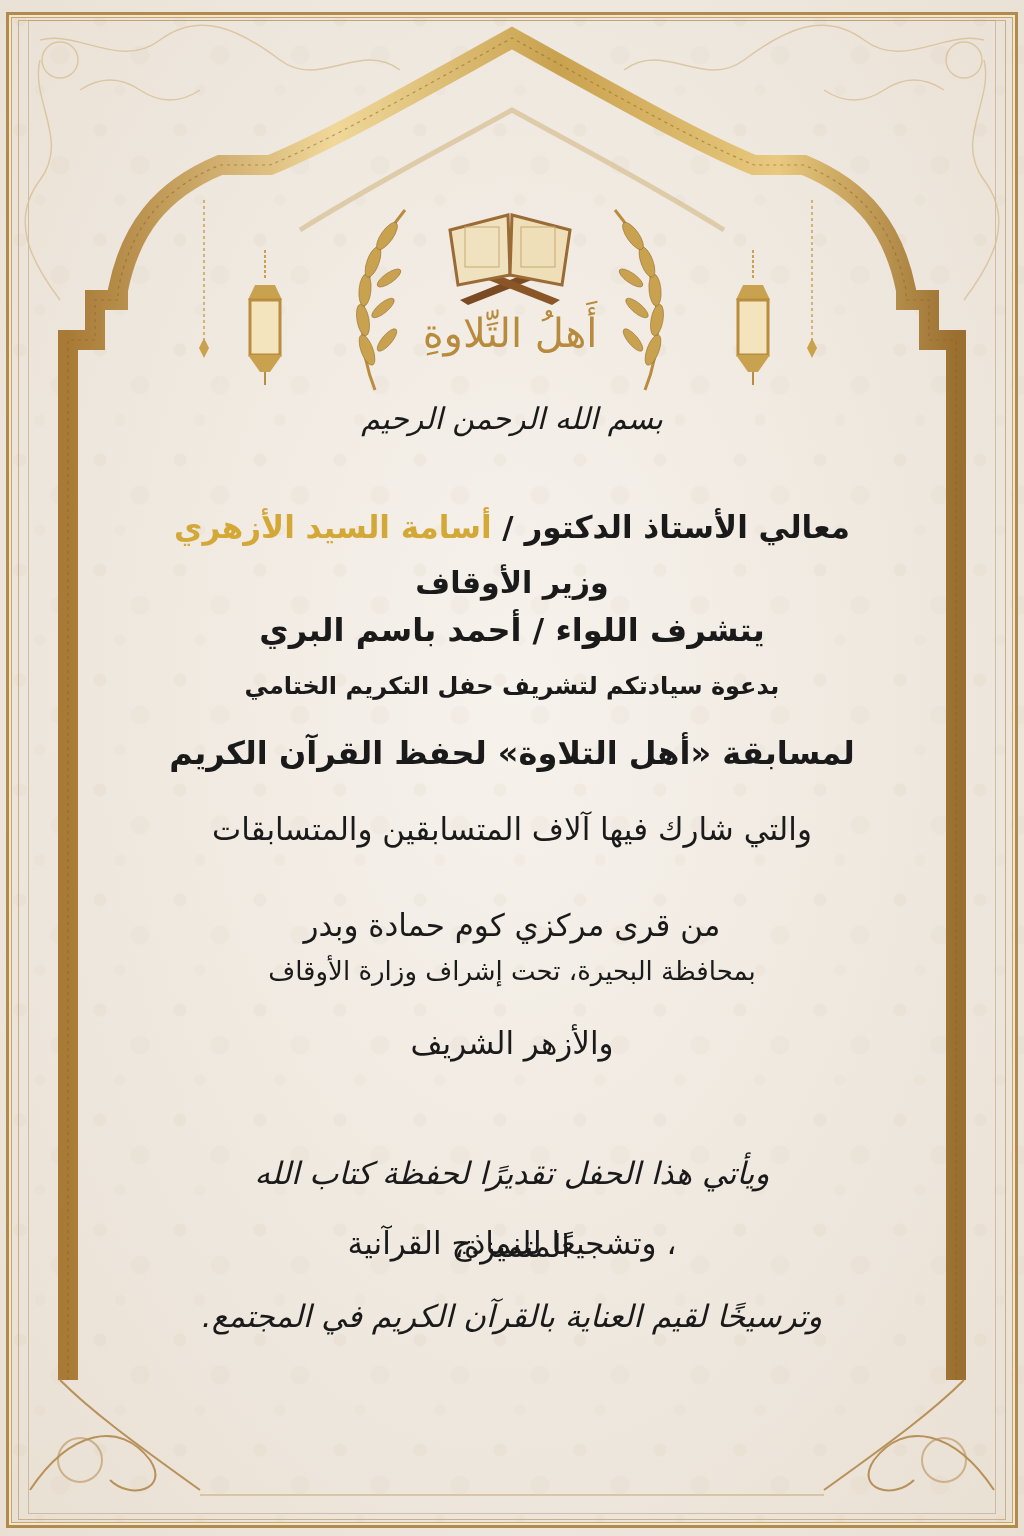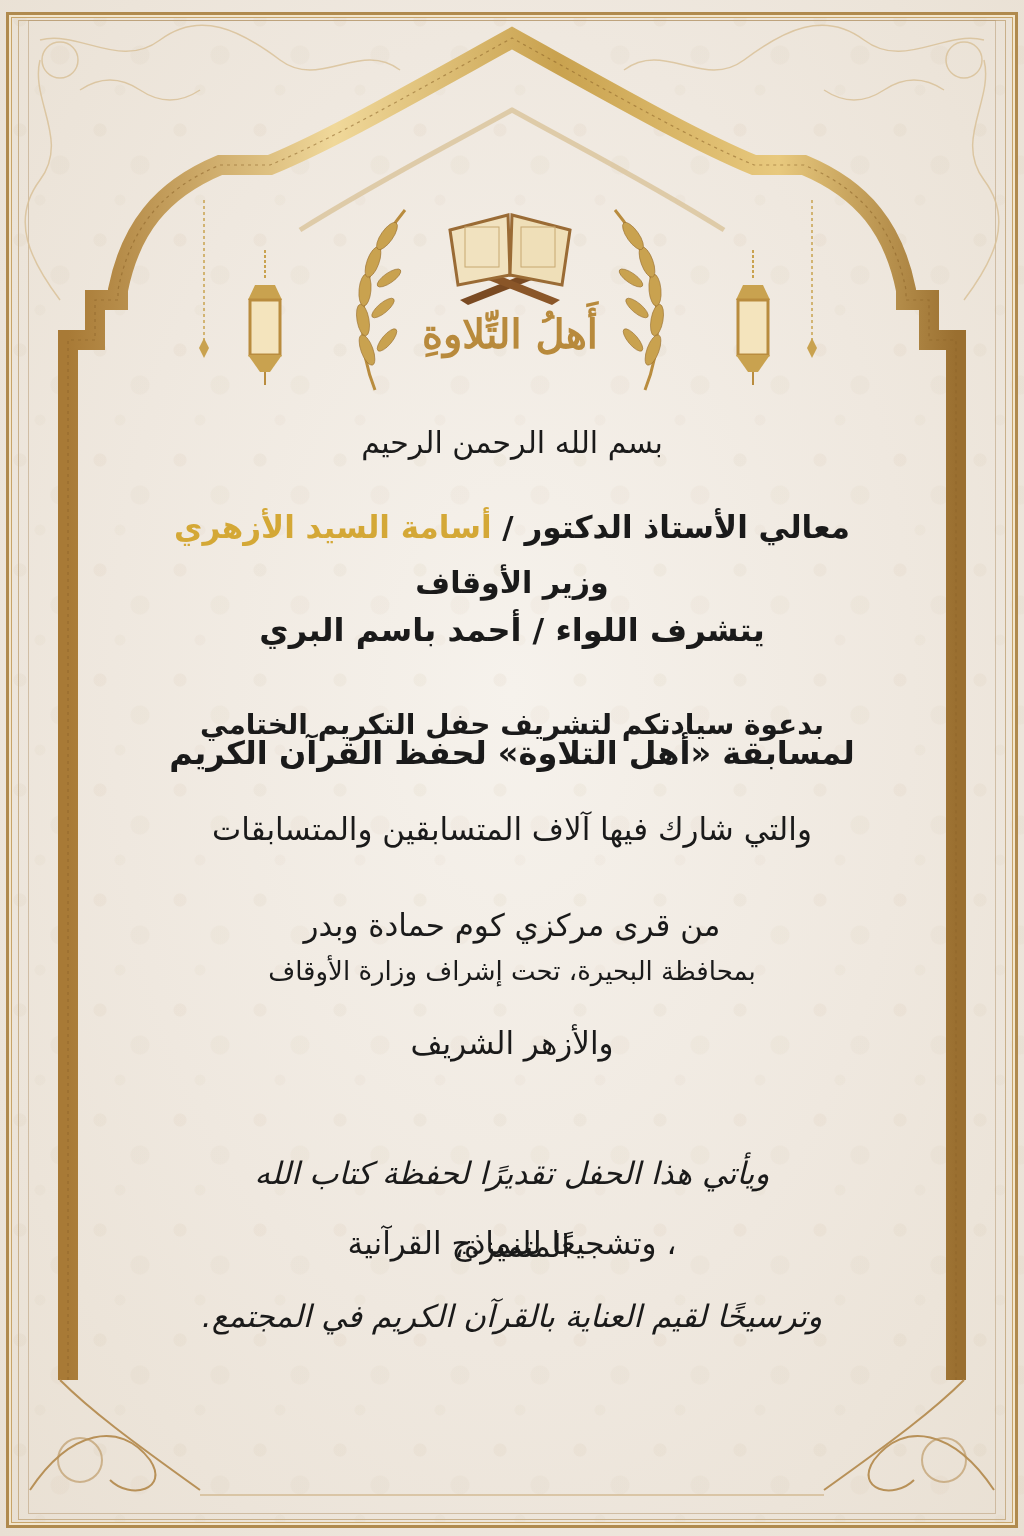--- a/index.html
+++ b/index.html
@@ -171,32 +171,32 @@
       </g>
     </svg>
     <svg viewBox="0 0 140 100" width="140" height="100" style="position:absolute;left:95px;top:15px;">
       <path d="M20 95 L120 55 L125 62 L28 100 Z" fill="#7a4a22"></path>
       <path d="M120 95 L20 55 L15 62 L112 100 Z" fill="#8a5628"></path>
       <path d="M10 25 L68 10 L70 70 L18 80 Z" fill="#f1e2bf" stroke="#9a6b35" stroke-width="3"></path>
       <path d="M130 25 L72 10 L70 70 L122 80 Z" fill="#efdfb8" stroke="#9a6b35" stroke-width="3"></path>
       <rect x="25" y="22" width="34" height="40" fill="none" stroke="#c7a870" stroke-width="1"></rect>
       <rect x="81" y="22" width="34" height="40" fill="none" stroke="#c7a870" stroke-width="1"></rect>
     </svg>
-    <div style="position:absolute;left:60px;right:60px;top:120px;text-align:center;font-family:'DejaVu Serif',serif;font-size:40px;font-weight:bold;color:#b88a3c;direction:rtl;">أَهلُ التِّلاوةِ</div>
+    <div style="position:absolute;left:60px;right:60px;top:120px;text-align:center;font-family:'DejaVu Serif',serif;font-size:40px;font-weight:normal;color:#b88a3c;direction:rtl;">أَهلُ التِّلاوةِ</div>
   </div>
 
   <div class="text-block">
-    <div class="line" style="top:428px; font-size:30px;">بسم الله الرحمن الرحيم</div>
+    <div class="line" style="top:404px; font-size:30px;font-style:italic;">بسم الله الرحمن الرحيم</div>
     <div class="line bold" style="top:483px; font-size:31px;margin-top:29px;">
       <span>معالي الأستاذ الدكتور /</span>
       <span class="gold">أسامة السيد الأزهري</span>
     </div>
     <div class="line bold" style="top:568px; font-size:30px;">وزير الأوقاف</div>
     <div class="line bold" style="top:614px; font-size:32px;">يتشرف اللواء / أحمد باسم البري</div>
-    <div class="line bold" style="top:711px; font-size:28px;">بدعوة سيادتكم لتشريف حفل التكريم الختامي</div>
+    <div class="line bold" style="top:674px; font-size:24px;">بدعوة سيادتكم لتشريف حفل التكريم الختامي</div>
     <div class="line bold" style="top:737px; font-size:32px;">لمسابقة «أهل التلاوة» لحفظ القرآن الكريم</div>
     <div class="line" style="top:805px; font-size:31px;margin-top:9px;">والتي شارك فيها آلاف المتسابقين والمتسابقات</div>
     <div class="line" style="top:893px; font-size:31px;margin-top:17px;">من قرى مركزي كوم حمادة وبدر</div>
     <div class="line" style="top:958px; font-size:26px;">بمحافظة البحيرة، تحت إشراف وزارة الأوقاف</div>
     <div class="line" style="top:1028px; font-size:31px;">والأزهر الشريف</div>
     <div class="line" style="top:1158px; font-size:31px;font-style:italic;">ويأتي هذا الحفل تقديرًا لحفظة كتاب الله</div>
     <div class="line" style="top:1228px; font-size:31px;">، وتشجيعًا للنماذج القرآنية</div>
     <div class="line" style="top:1231px; font-size:31px;">المتميزة،</div>
     <div class="line" style="top:1301px; font-size:31px;font-style:italic;">وترسيخًا لقيم العناية بالقرآن الكريم في المجتمع.</div>
   </div>

